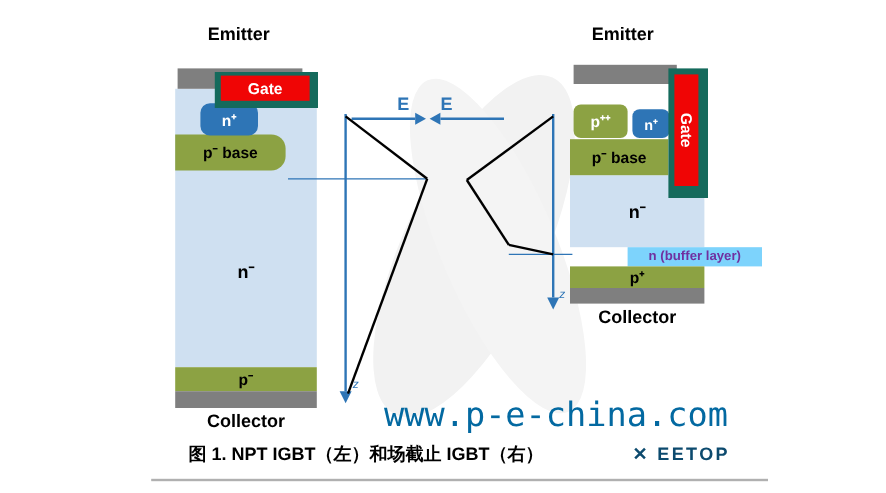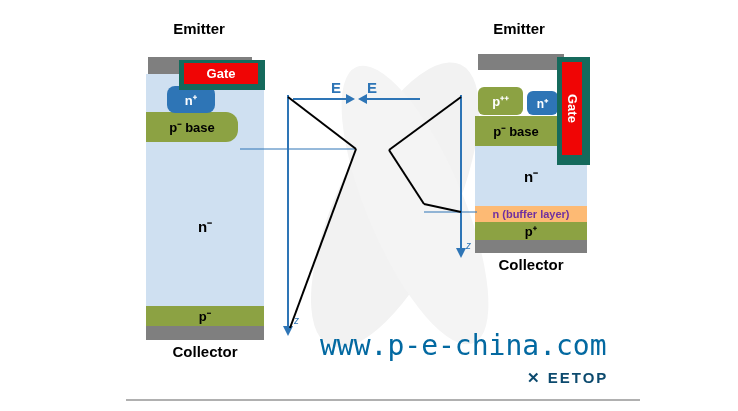--- a/index.html
+++ b/index.html
@@ -11,21 +11,21 @@
   .region-label{font-weight:bold;font-size:13px;}
   .white-text{color:#ffffff;}
   .metal{background:#7f7f7f;}
   .green{background:#8ca243;}
   .lblue{background:#cfe0f1;}
   .nplus{background:#2e75b6;}
   .gate-outer{background:#156a5c;padding-left:33px;}
   .gate-inner{background:#f00505;}
   .axis-label{color:#2e75b6;font-weight:bold;font-size:15px;}
   .z-label{color:#2e75b6;font-style:italic;font-size:10px;}
-  .buffer{background:#fdba74;}
+  .buffer{background:#7dd3fc;margin-left:48px;}
   .buffer-text{color:#7030a0;font-weight:bold;font-size:11px;text-align:center;}
   .site-watermark{font-family:"DejaVu Sans Mono",monospace;font-size:28px;color:#0369a1;white-space:nowrap;}
   .caption{font-size:15px;font-weight:bold;white-space:nowrap;}
   .eetop{color:#0c4a6e;font-weight:bold;font-size:15px;letter-spacing:2px;white-space:nowrap;}
   svg{display:block;}
 </style>
 </head>
 <body>
 
 <div id="canvas">
@@ -109,20 +109,21 @@
     <line x1="424" y1="204" x2="461" y2="212" stroke="#000000" stroke-width="2"></line>
   </svg>
 
   <div class="abs axis-label" style="left:331px;top:79px;">E</div>
   <div class="abs axis-label" style="left:367px;top:79px;">E</div>
   <div class="abs z-label" style="left:294px;top:315px;">z</div>
   <div class="abs z-label" style="left:466px;top:240px;">z</div>
 
   <div class="abs site-watermark" style="left:320px;top:329px;">www.p-e-china.com</div>
 
+  <div class="abs caption" style="left:157px;top:369px;">图 1.  NPT IGBT（左）和场截止 IGBT（右）</div>
 
   <div class="abs eetop" style="left:527px;top:369px;">
     <span>✕</span>
     <span>EETOP</span>
   </div>
 
   <div class="abs" style="left:126px;top:399px;width:514px;height:2px;background:#b0b0b0;"></div>
 
 </div>
 

